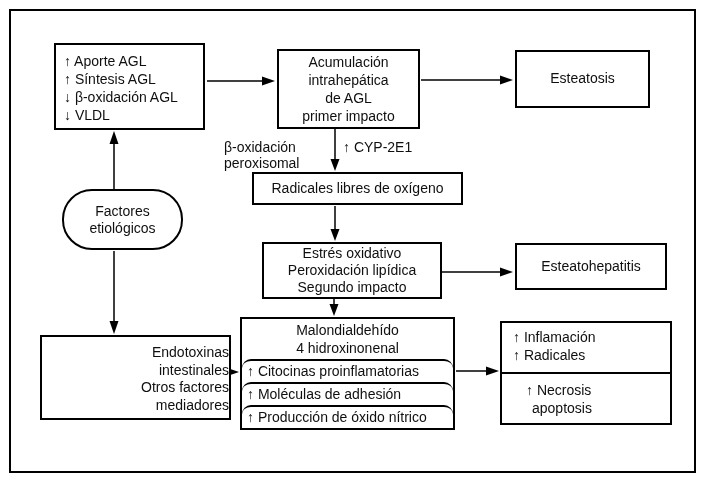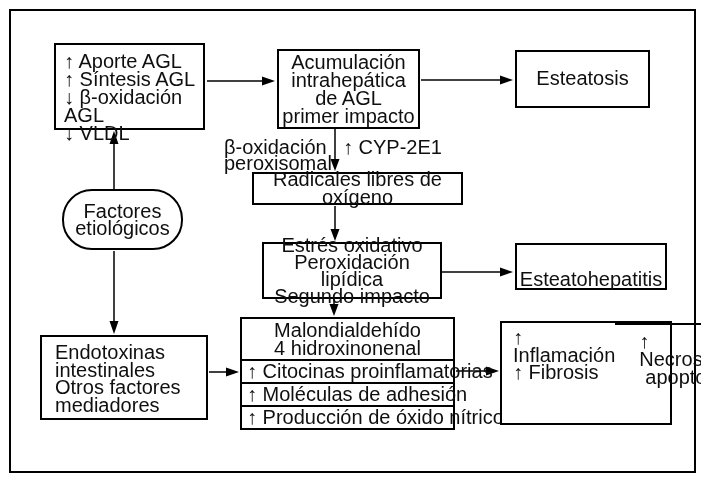--- a/index.html
+++ b/index.html
@@ -3,21 +3,21 @@
 <meta charset="utf-8">
 <style>
   html, body { margin: 0; padding: 0; background: #ffffff; }
   * { box-sizing: border-box; }
   .canvas {
     position: relative;
     width: 701px;
     height: 483px;
     background: #ffffff;
     font-family: "Liberation Sans", "DejaVu Sans", sans-serif;
-    font-size: 20px;
+    font-size: 14px;
     color: #0f0f0f;
     overflow: hidden;
   }
   .frame {
     position: absolute;
     left: 9px; top: 9px;
     width: 687px; height: 464px;
     border: 2px solid #000000;
   }
   .arrows {
@@ -37,40 +37,41 @@
     align-items: center;
     justify-content: center;
     text-align: center;
   }
   
   .b-agl            { left: 54px;  top: 43px;  width: 151px; height: 87px;  padding: 7px 0 0 8px;  line-height: 18px; }
   .b-acumulacion    { left: 277px; top: 49px;  width: 143px; height: 80px;  line-height: 18px; }
   .b-esteatosis     { left: 515px; top: 50px;  width: 135px; height: 58px; }
   .b-radicales      { left: 252px; top: 172px; width: 211px; height: 33px; }
   .b-estres         { left: 262px; top: 242px; width: 180px; height: 57px;  line-height: 17px; }
-  .b-esteatohep     { left: 515px; top: 243px; width: 152px; height: 47px; justify-content: flex-end; }
+  .b-esteatohep     { left: 515px; top: 243px; width: 152px; height: 47px; }
   .b-factores       { left: 62px;  top: 189px; width: 121px; height: 61px;  line-height: 17px; border-radius: 30px; }
-  .b-endotoxinas    { left: 40px;  top: 335px; width: 168px; height: 85px;  padding: 7px 0 0 13px; }
+  .b-endotoxinas    { left: 40px;  top: 335px; width: 191px; height: 85px;  padding: 7px 0 0 13px; text-align: right; }
   .b-mediadores     { left: 240px; top: 317px; width: 215px; height: 113px; display: flex; flex-direction: column; }
-  .b-consecuencias  { left: 500px; top: 321px; width: 172px; height: 104px; display: flex; flex-direction: row; }
+  .b-consecuencias  { left: 500px; top: 321px; width: 172px; height: 104px; display: flex; flex-direction: column; }
 
   .med-header {
     height: 40px;
     display: flex; flex-direction: column;
     align-items: center; justify-content: center;
     text-align: center;
     line-height: 18px;
   }
   .med-row {
     border-top: 2px solid #000000;
     flex: 1;
     display: flex;
     align-items: center;
     padding-left: 5px;
     white-space: nowrap;
+    border-radius: 9px;
   }
   .cons-top {
     height: 49px;
     padding: 6px 0 0 11px;
     line-height: 17.5px;
   }
   .cons-bottom {
     border-top: 2px solid #000000;
     flex: 1;
     padding: 7px 0 0 24px;
@@ -176,21 +177,21 @@
       <div>4 hidroxinonenal</div>
     </div>
     <div class="med-row">↑ Citocinas proinflamatorias</div>
     <div class="med-row">↑ Moléculas de adhesión</div>
     <div class="med-row">↑ Producción de óxido nítrico</div>
   </div>
 
   <div class="box b-consecuencias">
     <div class="cons-top">
       <div>↑ Inflamación</div>
-      <div>↑ Fibrosis</div>
+      <div>↑ Radicales</div>
     </div>
     <div class="cons-bottom">
       <div>↑ Necrosis</div>
       <div class="indent2">apoptosis</div>
     </div>
   </div>
 
 </div>
 
 </body></html>

